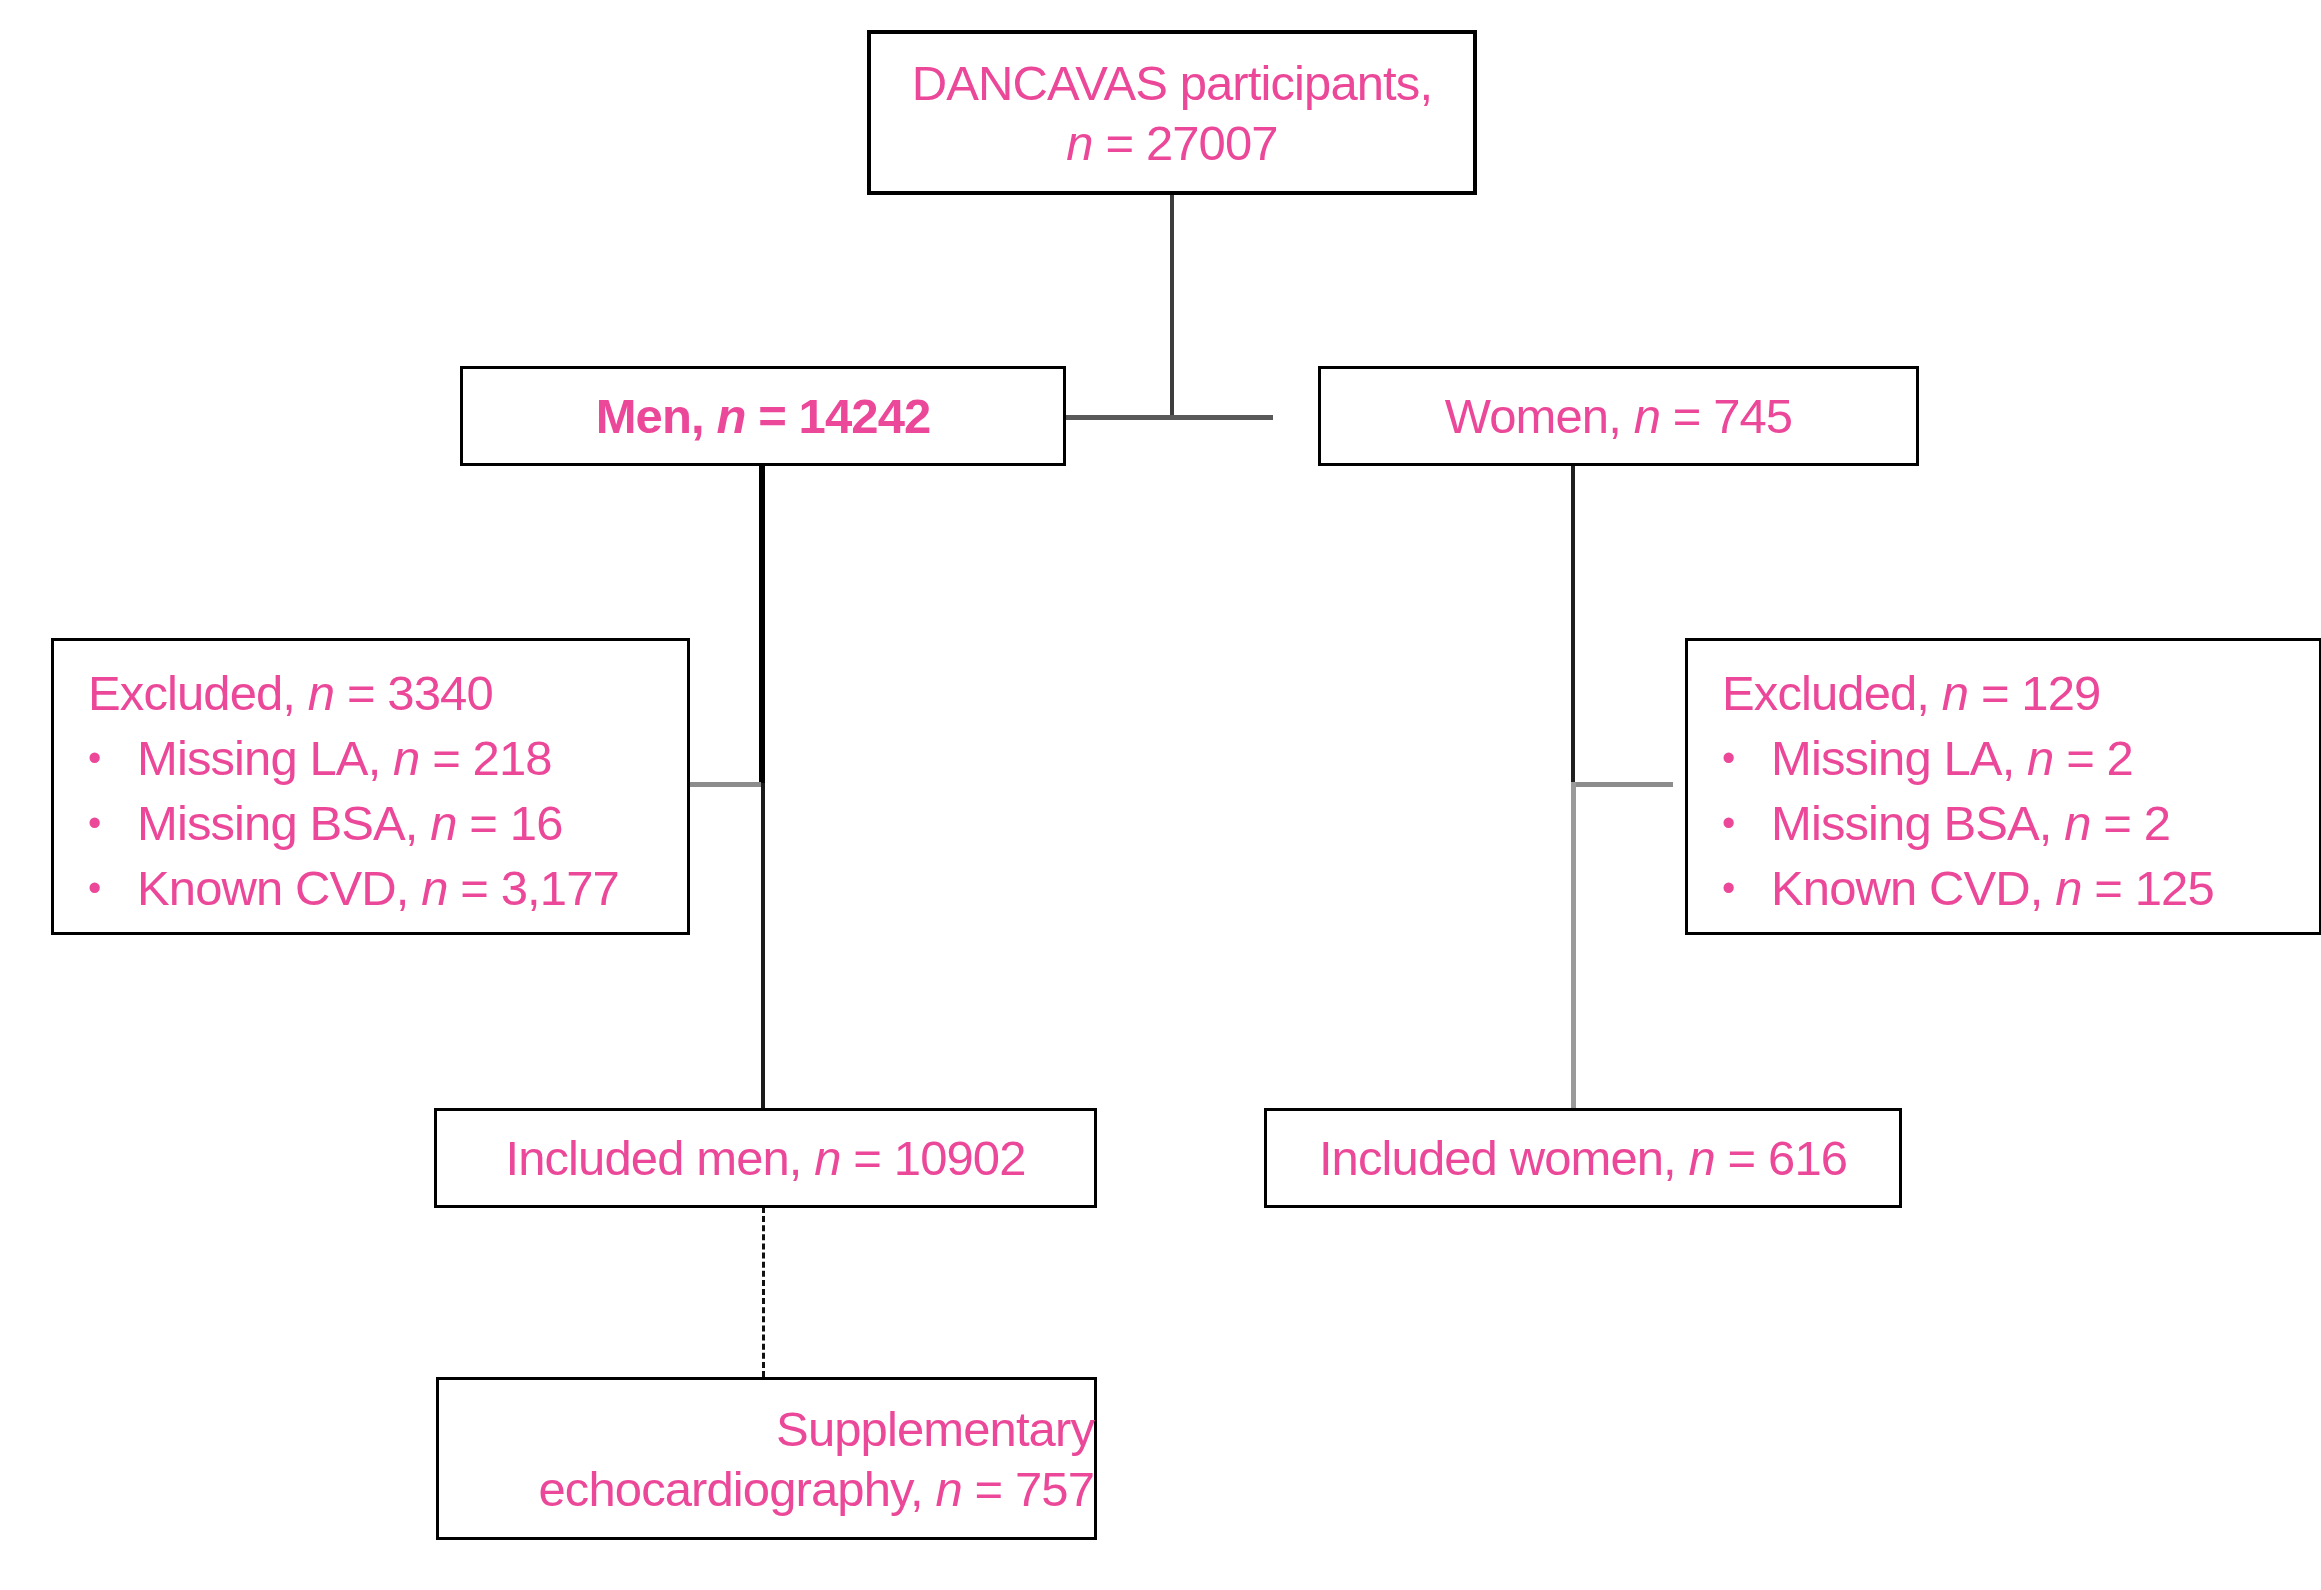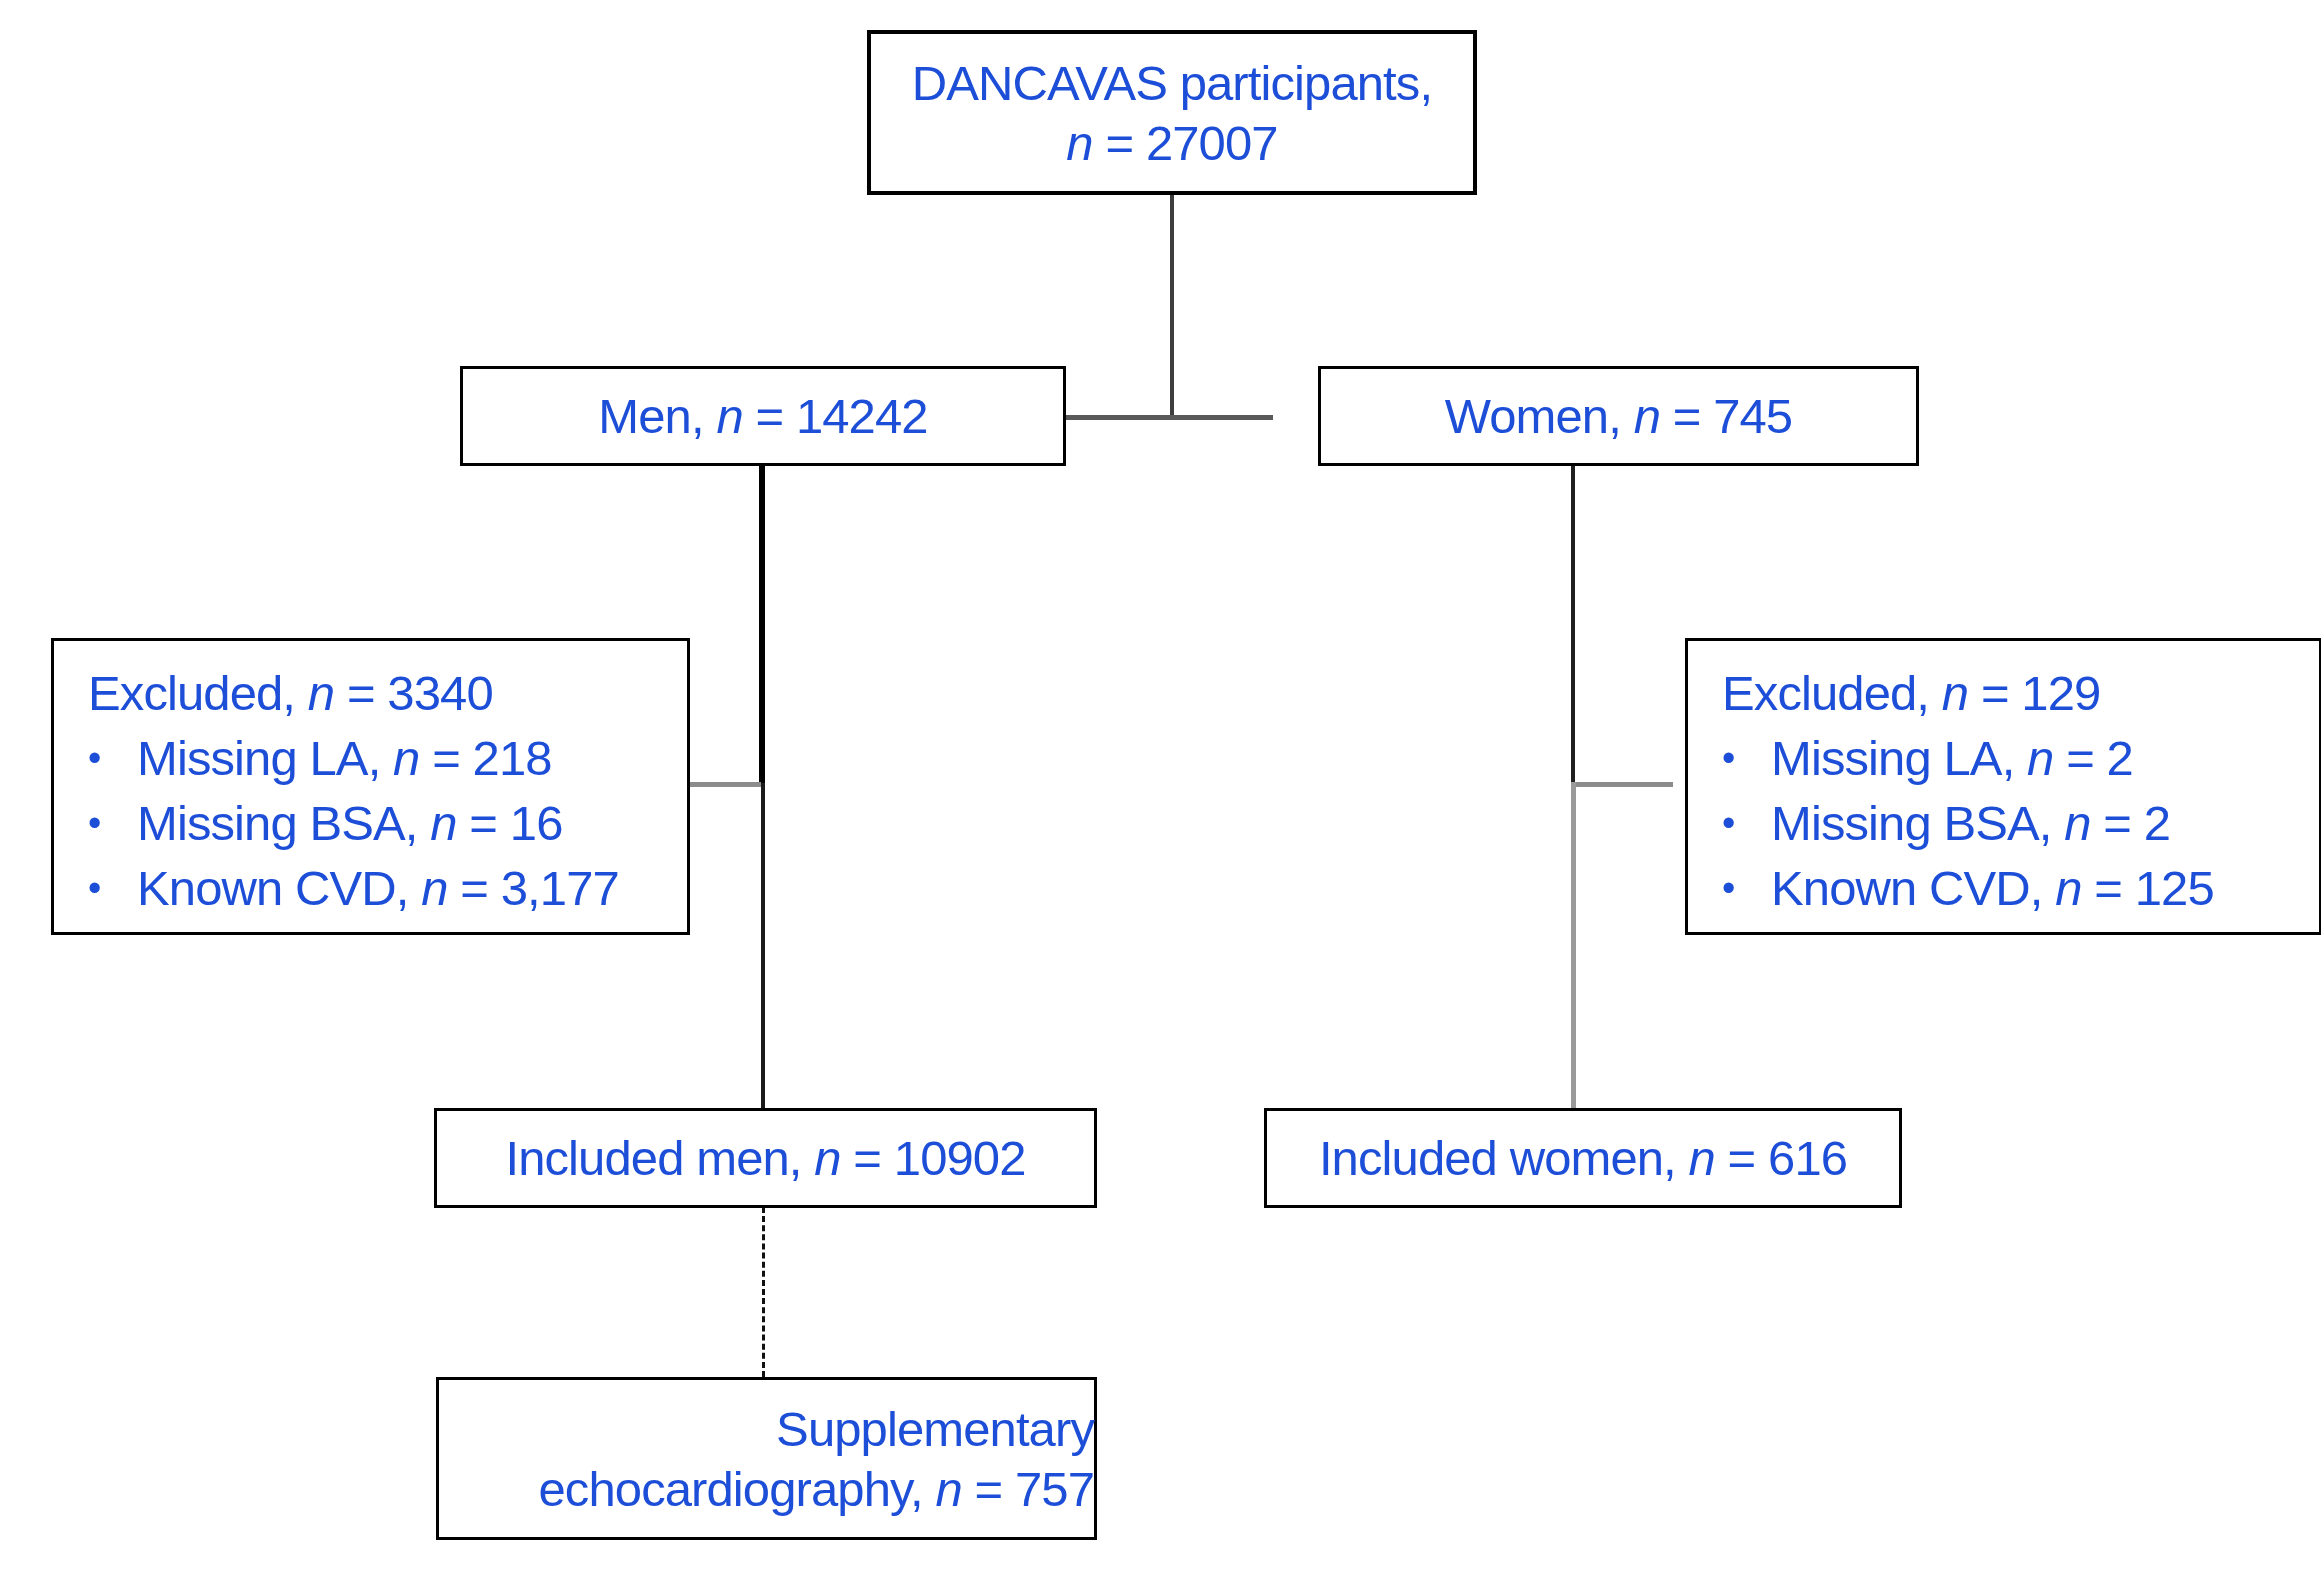--- a/index.html
+++ b/index.html
@@ -4,21 +4,21 @@
 <style>
   html, body { margin: 0; padding: 0; background: #ffffff; }
   .canvas {
     position: relative;
     width: 1839px;
     height: 1590px;
     background: #ffffff;
     font-family: "Liberation Sans", sans-serif;
     font-size: 49px;
     letter-spacing: -0.9px;
-    color: #1d4ed8;
+    color: #ec4899;
   }
   .box {
     position: absolute;
     box-sizing: border-box;
     border: 3.6px solid #000000;
     background: #ffffff;
     display: flex;
     flex-direction: column;
     justify-content: center;
     align-items: center;
@@ -49,21 +49,21 @@
   .conn-men-upper    { left: 759px;  top: 466px;  width: 6.3px;  height: 319px; background: #000000; }
   .conn-men-lower    { left: 761px;  top: 783px;  width: 3.6px;  height: 325px; background: #1a1a1a; }
   .conn-stub-left    { left: 678px;  top: 782px;  width: 83px;  height: 5.4px;  background: #8c8c8c; }
   .conn-women-upper  { left: 1571px; top: 466px;  width: 3.6px;  height: 318px; background: #1f1f1f; }
   .conn-women-lower  { left: 1571px; top: 782px;  width: 4.5px;  height: 327px; background: #9a9a9a; }
   .conn-stub-right   { left: 1576px; top: 782px;  width: 97px; height: 5.4px;  background: #8c8c8c; }
   .conn-dashed       { left: 762px;  top: 1207px; width: 0px;  height: 170px; border-left: 3.6px dashed #111111; }
 
   
   #top-box        { left: 867px;  top: 30px;   width: 610px; height: 165px; }
-  #men-box        { left: 460px;  top: 366px;  width: 606px; height: 100px; }
+  #men-box        { left: 460px;  top: 366px;  width: 606px; height: 100px; font-weight: bold; }
   #women-box      { left: 1273px; top: 366px;  width: 601px; height: 100px; margin-left: 45px; }
   #excl-men-box   { left: 39px;   top: 638px;  width: 639px; height: 297px; }
   #excl-women-box { left: 1673px; top: 638px;  width: 637px; height: 297px; }
   #incl-men-box   { left: 434px;  top: 1108px; width: 663px; height: 100px; }
   #incl-women-box { left: 1264px; top: 1108px; width: 638px; height: 100px; }
   #supp-box       { left: 436px;  top: 1377px; width: 661px; height: 163px; align-items: flex-end; }
 </style>
 </head>
 <body>
 

